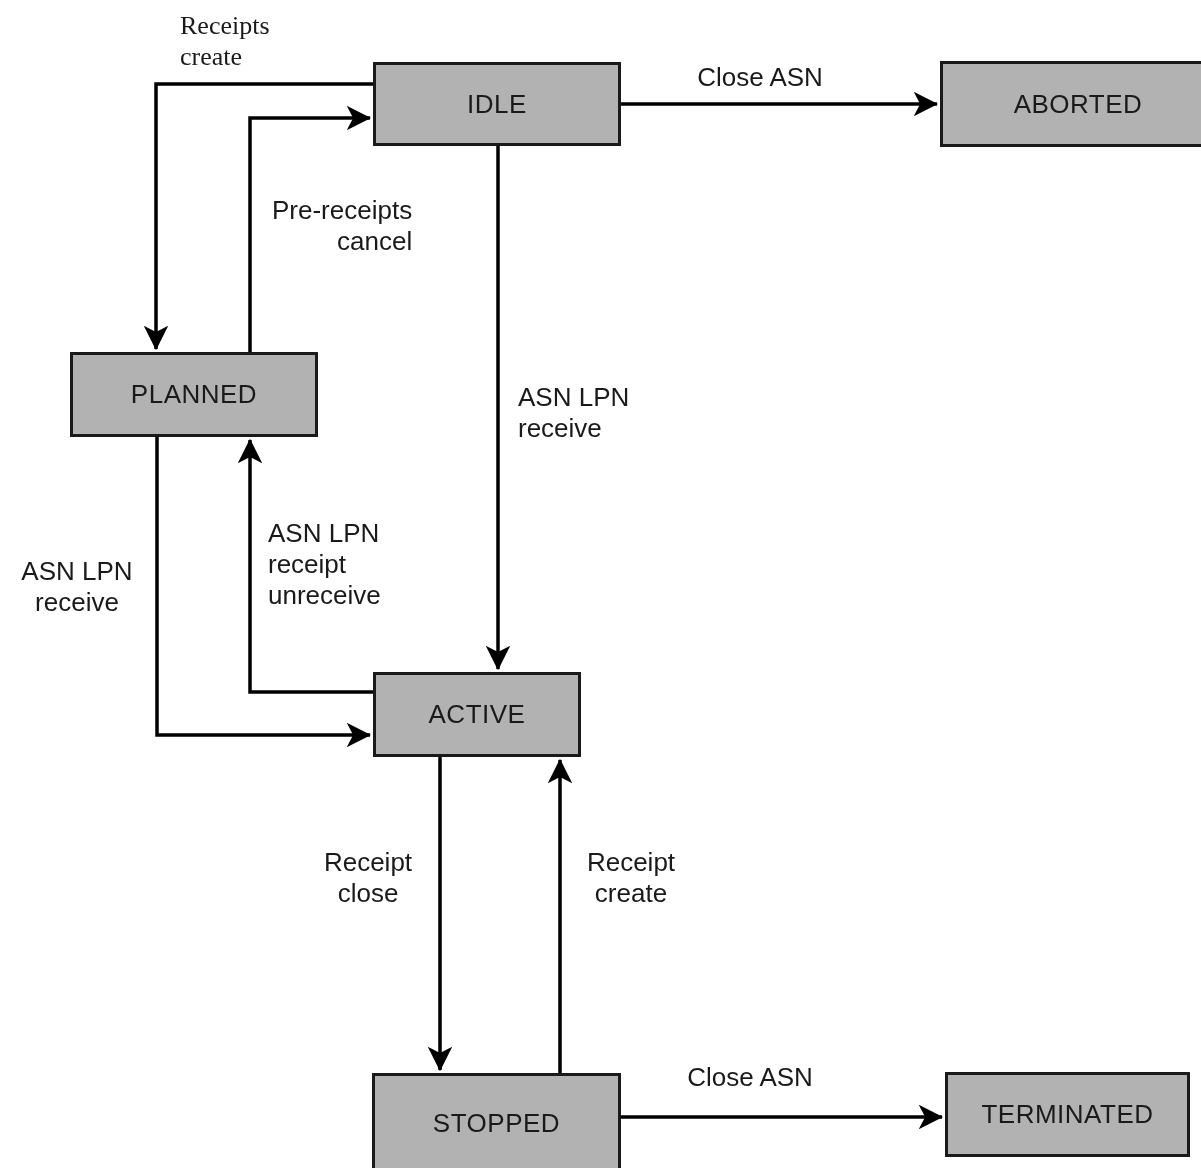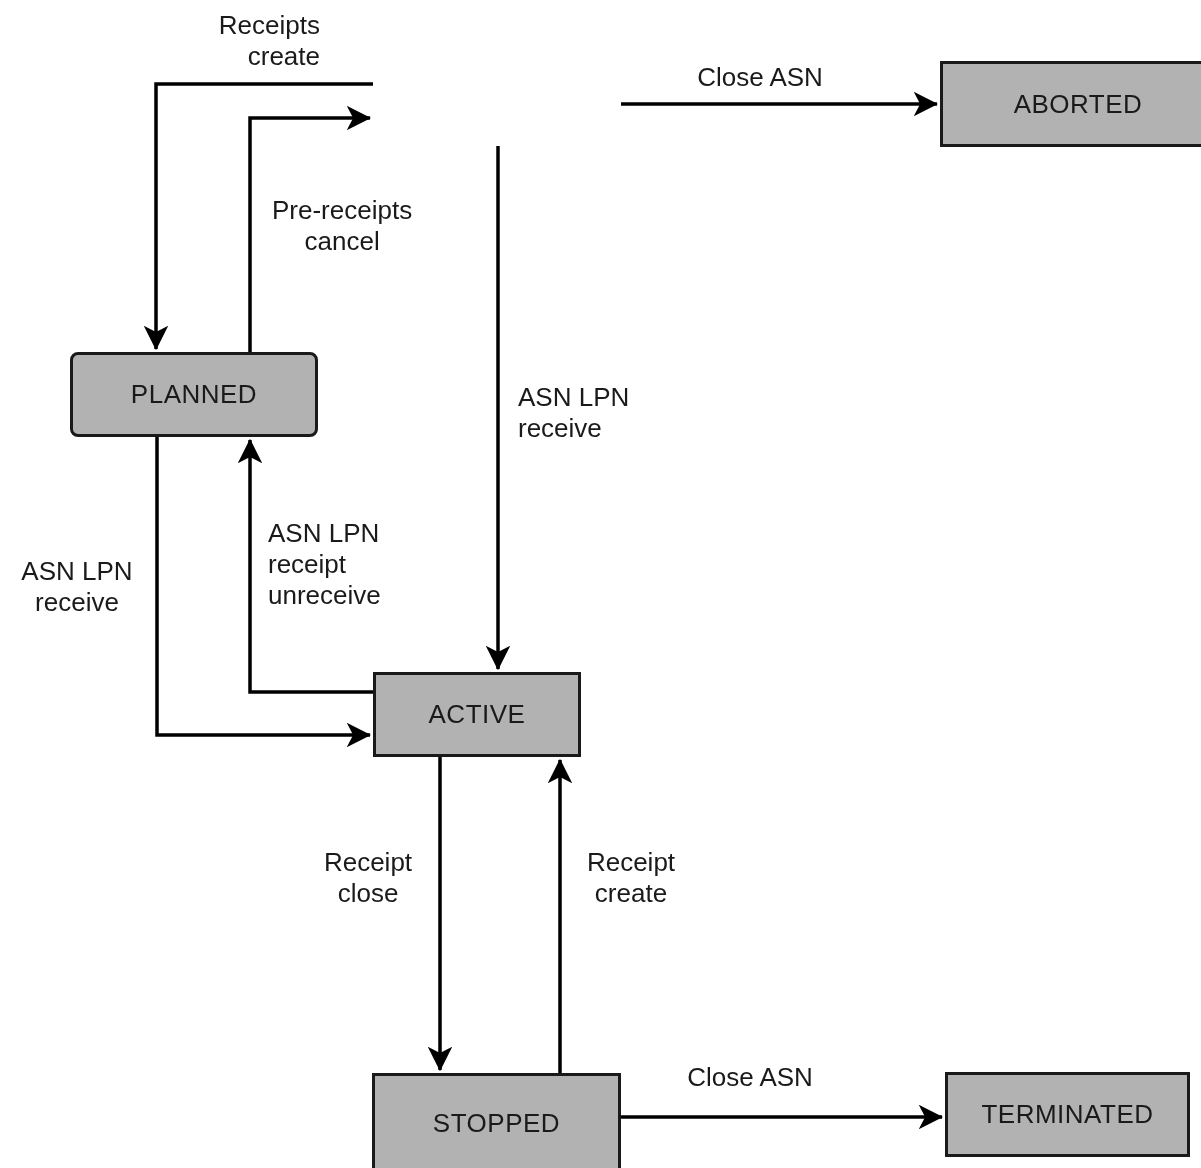--- a/index.html
+++ b/index.html
@@ -29,33 +29,33 @@
     border: 3px solid #1a1a1a;
     display: flex;
     align-items: center;
     justify-content: center;
     font-size: 26px;
     letter-spacing: 0.5px;
     color: #1a1a1a;
   }
   .node-idle       { left: 373px; top: 62px;   width: 248px; height: 84px; }
   .node-aborted    { left: 940px; top: 61px;   width: 276px; height: 86px; }
-  .node-planned    { left: 70px;  top: 352px;  width: 248px; height: 85px; border-radius: 8px; }
+  .node-planned    { left: 70px;  top: 352px;  width: 248px; height: 85px; }
   .node-active     { left: 373px; top: 672px;  width: 208px; height: 85px; }
   .node-stopped    { left: 372px; top: 1073px; width: 249px; height: 101px; }
   .node-terminated { left: 945px; top: 1072px; width: 245px; height: 85px; }
   .edge-label {
     position: absolute;
     font-size: 26px;
     line-height: 31px;
     color: #1a1a1a;
     white-space: pre-line;
   }
-  .lbl-receipts-create   { left: 180px; top: 10px;   width: 140px; text-align: right; }
-  .lbl-pre-receipts-cancel { left: 272px; top: 195px; text-align: center; }
+  .lbl-receipts-create   { left: 180px; top: 10px;   width: 140px; text-align: left; font-family: Liberation Serif, serif; }
+  .lbl-pre-receipts-cancel { left: 272px; top: 195px; text-align: right; }
   .lbl-close-asn-top     { left: 660px; top: 62px;   width: 200px; text-align: center; }
   .lbl-asn-lpn-receive-mid { left: 518px; top: 382px; text-align: left; }
   .lbl-asn-lpn-receive-left { left: 17px; top: 556px; width: 120px; text-align: center; }
   .lbl-asn-lpn-unreceive { left: 268px; top: 518px;  text-align: left; }
   .lbl-receipt-close     { left: 298px; top: 847px;  width: 140px; text-align: center; }
   .lbl-receipt-create    { left: 561px; top: 847px;  width: 140px; text-align: center; }
   .lbl-close-asn-bottom  { left: 650px; top: 1062px; width: 200px; text-align: center; }
 </style>
 </head>
 <body>
@@ -74,20 +74,23 @@
       <polyline points="621,104 937,104" marker-end="url(#ah)"></polyline>
       <polyline points="498,146 498,669" marker-end="url(#ah)"></polyline>
       <polyline points="157,437 157,735 370,735" marker-end="url(#ah)"></polyline>
       <polyline points="373,692 250,692 250,440" marker-end="url(#ah)"></polyline>
       <polyline points="440,757 440,1070" marker-end="url(#ah)"></polyline>
       <polyline points="560,1073 560,760" marker-end="url(#ah)"></polyline>
       <polyline points="621,1117 942,1117" marker-end="url(#ah)"></polyline>
     </g>
   </svg>
 
+  <div class="node node-idle">
+    <span>IDLE</span>
+  </div>
   <div class="node node-aborted">
     <span>ABORTED</span>
   </div>
   <div class="node node-planned">
     <span>PLANNED</span>
   </div>
   <div class="node node-active">
     <span>ACTIVE</span>
   </div>
   <div class="node node-stopped">

